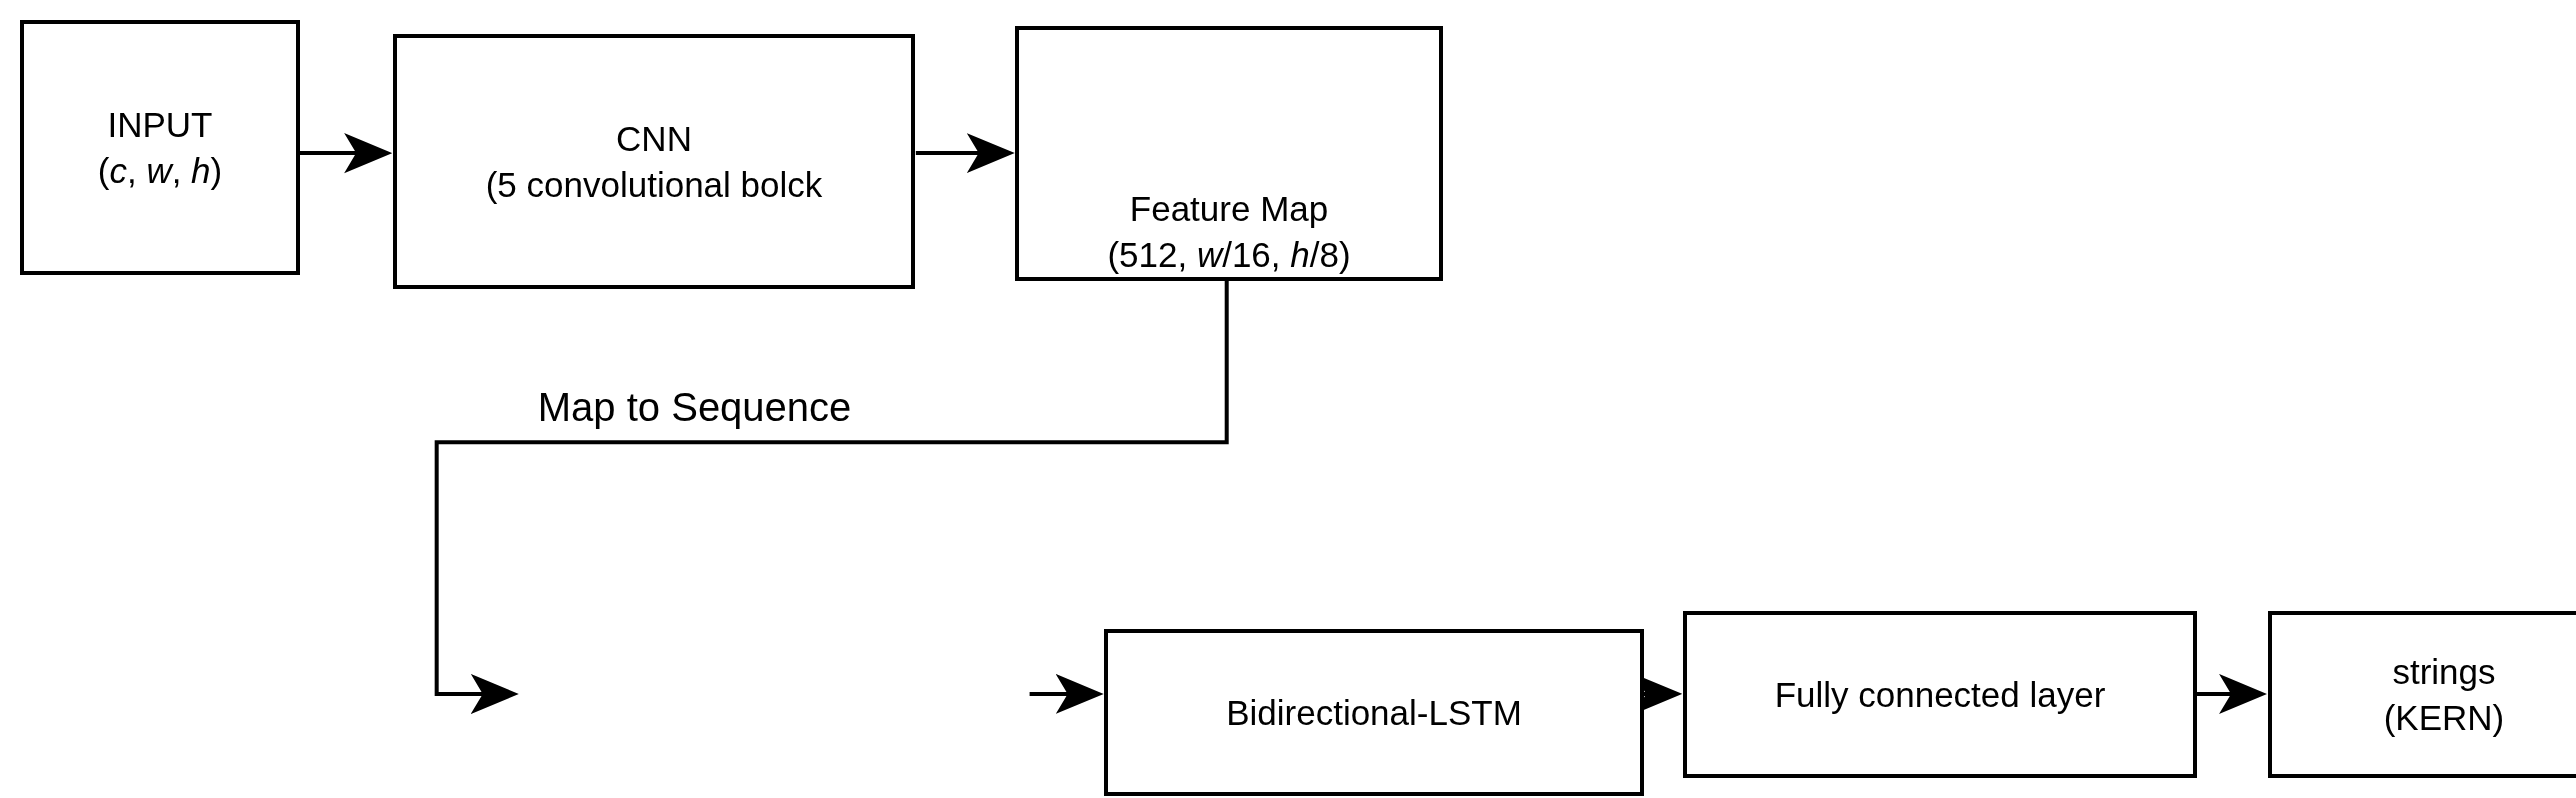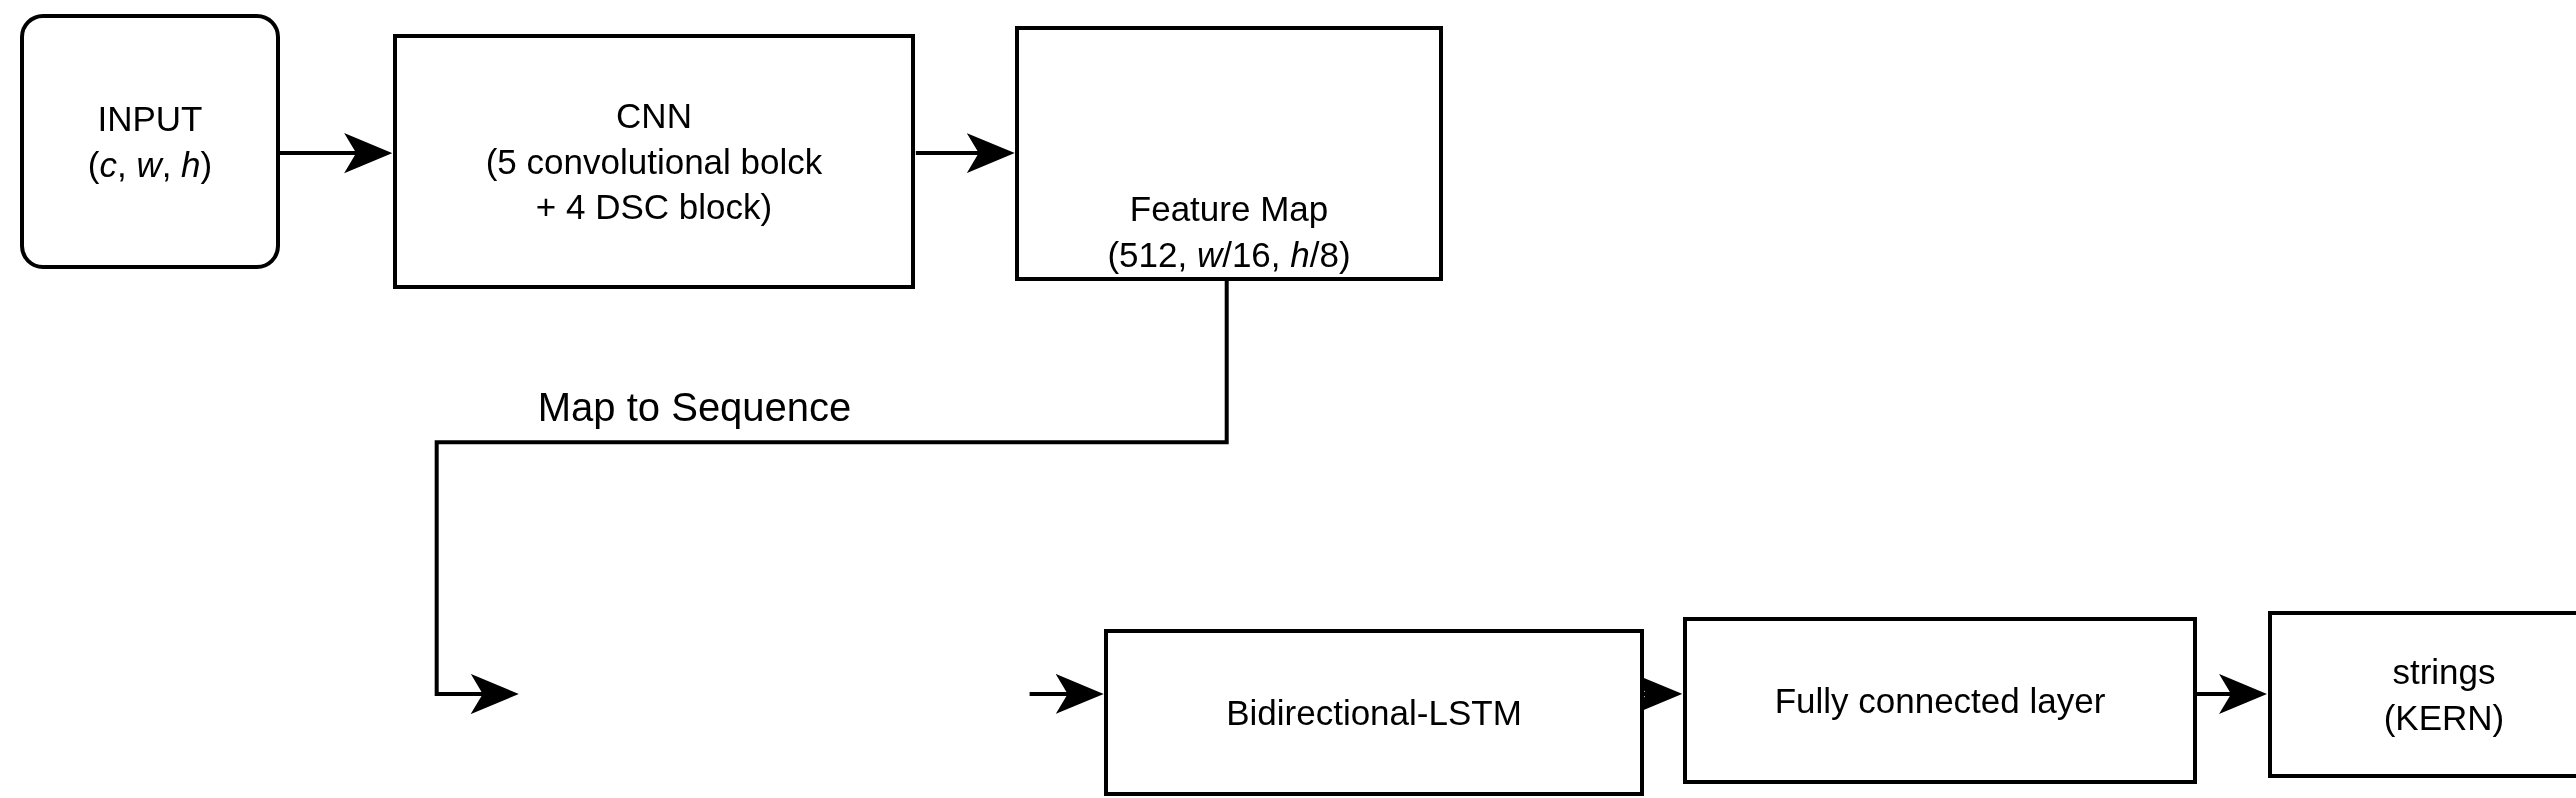--- a/index.html
+++ b/index.html
@@ -72,42 +72,41 @@
 
     <line x1="1285" y1="866" x2="1370" y2="866" stroke="#000000" stroke-width="5" marker-end="url(#arrow)"></line>
 
     <line x1="2017" y1="866" x2="2092" y2="866" stroke="#000000" stroke-width="5" marker-end="url(#arrow)"></line>
 
     <line x1="2742" y1="866" x2="2822" y2="866" stroke="#000000" stroke-width="5" marker-end="url(#arrow)"></line>
   </svg>
 
   <div class="edge-label" style="left:533px; top:385px;">Map to Sequence</div>
 
-  <div class="node" style="left:20px; top:14px; width:260px; height:255px;border-radius:23px;">
+  <div class="node" style="left:20px; top:20px; width:280px; height:255px;">
     <span class="line">INPUT</span>
     <span class="line"><span>(</span><span class="it">c</span><span>, </span><span class="it">w</span><span>, </span><span class="it">h</span><span>)</span></span>
   </div>
 
   <div class="node" style="left:393px; top:26px; width:522px; height:255px;margin-top:8px;">
     <span class="line">CNN</span>
     <span class="line">(5 convolutional bolck</span>
-    <span class="line">+ 4 DSC block)</span>
   </div>
 
   <div class="node" style="left:1015px; top:26px; width:428px; height:255px;justify-content:flex-end;">
     <span class="line">Feature Map</span>
     <span class="line"><span>(512, </span><span class="it">w</span><span>/16, </span><span class="it">h</span><span>/8)</span></span>
   </div>
 
 
   <div class="node" style="left:1104px; top:629px; width:540px; height:167px;text-align:right;">
     <span class="line">Bidirectional-LSTM</span>
   </div>
 
-  <div class="node" style="left:1683px; top:611px; width:514px; height:167px;margin-top:6px;">
+  <div class="node" style="left:1683px; top:611px; width:514px; height:167px;">
     <span class="line">Fully connected layer</span>
   </div>
 
   <div class="node" style="left:2268px; top:611px; width:352px; height:167px;">
     <span class="line">strings</span>
     <span class="line">(KERN)</span>
   </div>
 
 </div>
 

